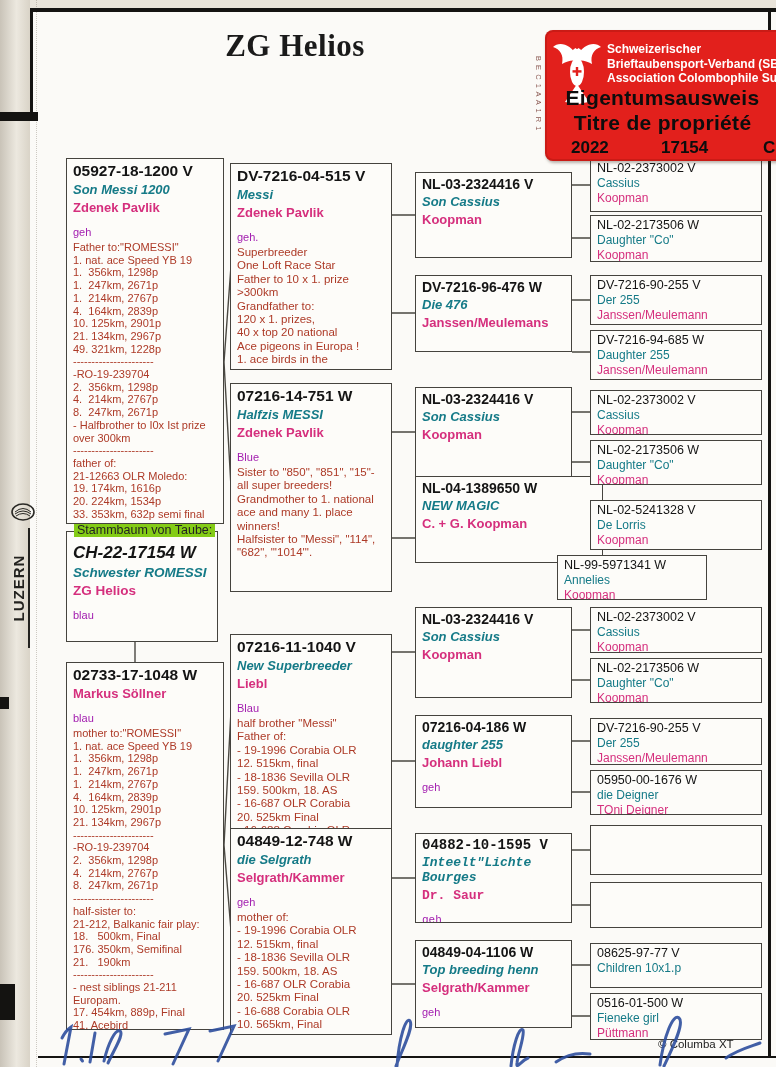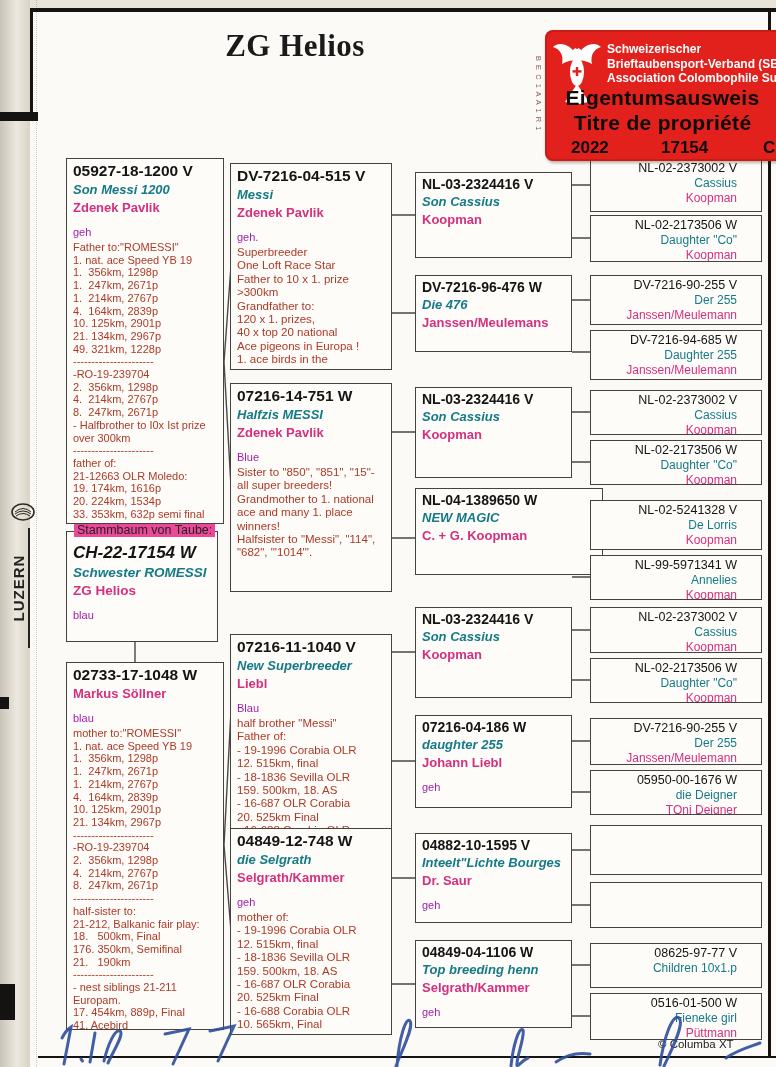--- a/index.html
+++ b/index.html
@@ -39,24 +39,24 @@
   .ring{font-weight:bold;font-size:15.5px;color:#141414;margin-bottom:2px;}
   .name{font-weight:bold;font-style:italic;font-size:13px;color:#157a87;margin-bottom:3px;}
   .owner{font-weight:bold;font-size:13px;color:#d52f7d;margin-bottom:3px;}
   .colorline{font-size:11px;color:#a21caf;margin-bottom:3px;margin-top:11px;}
   .detail{font-size:11px;line-height:12.7px;color:#ad3a27;white-space:pre-wrap;}
   .col2 .detail{font-size:11.5px;line-height:13.4px;}
   .col3 .ring{font-size:14px;}
   .col4 .ring{font-size:12.5px;font-weight:normal;margin-bottom:1px;}
   .col4 .name{font-size:12px;font-weight:normal;font-style:normal;margin-bottom:1px;}
   .col4 .owner{font-size:12px;font-weight:normal;margin-bottom:0;}
-  .col4{padding:2px 24px;border-width:1.4px;text-align:right;}
+  .col4{padding:2px 6px;border-width:1.4px;}
   
   .subject{left:66px;top:531px;width:152px;height:111px;overflow:visible;}
-  .subj-label{position:absolute;top:-9px;left:7px;background:#ec4899;padding:0 3px;
+  .subj-label{position:absolute;top:-9px;left:7px;background:#84cc16;padding:0 3px;
        font-size:12.5px;color:#222;text-align:right;}
   .subject .ring{font-size:17px;margin-top:8px;font-style:italic;}
   .subject .name{font-size:13.5px;}
   .subject .owner{font-size:13.5px;}
   svg.connect{position:absolute;left:0;top:0;z-index:1;pointer-events:none;}
   .copyright{position:absolute;left:658px;top:1038px;font-size:11.5px;color:#1c1c1c;z-index:2;}
   svg.hand{position:absolute;left:0;top:0;z-index:6;pointer-events:none;}
 </style>
 </head>
 <body>
@@ -260,37 +260,37 @@
     <div class="box col3" style="left: 415px; top: 275px; width: 157px; height: 77px;">
       <div class="ring">DV-7216-96-476 W</div>
       <div class="name">Die 476</div>
       <div class="owner">Janssen/Meulemans</div>
     </div>
     <div class="box col3" style="left: 415px; top: 387px; width: 157px; height: 91px;">
       <div class="ring">NL-03-2324416 V</div>
       <div class="name">Son Cassius</div>
       <div class="owner">Koopman</div>
     </div>
-    <div class="box col3" style="left: 415px; top: 488px; width: 188px; height: 87px;">
+    <div class="box col3" style="left: 415px; top: 476px; width: 188px; height: 87px;">
       <div class="ring">NL-04-1389650 W</div>
       <div class="name">NEW MAGIC</div>
       <div class="owner">C. + G. Koopman</div>
     </div>
     <div class="box col3" style="left: 415px; top: 607px; width: 157px; height: 91px;">
       <div class="ring">NL-03-2324416 V</div>
       <div class="name">Son Cassius</div>
       <div class="owner">Koopman</div>
     </div>
     <div class="box col3" style="left: 415px; top: 715px; width: 157px; height: 93px;">
       <div class="ring">07216-04-186 W</div>
       <div class="name">daughter 255</div>
       <div class="owner">Johann Liebl</div>
       <div class="colorline">geh</div>
     </div>
-    <div class="box col3" style="left: 415px; top: 833px; width: 157px; height: 90px;">
+    <div class="box col3" style="left: 415px; top: 833px; width: 157px; height: 90px; font-family: Liberation Mono, monospace;">
       <div class="ring">04882-10-1595 V</div>
       <div class="name">Inteelt"Lichte Bourges</div>
       <div class="owner">Dr. Saur</div>
       <div class="colorline">geh</div>
     </div>
     <div class="box col3" style="left: 415px; top: 940px; width: 157px; height: 88px;">
       <div class="ring">04849-04-1106 W</div>
       <div class="name">Top breeding henn</div>
       <div class="owner">Selgrath/Kammer</div>
       <div class="colorline">geh</div>
@@ -323,21 +323,21 @@
     <div class="box col4" style="left: 590px; top: 440px; width: 172px; height: 45px;">
       <div class="ring">NL-02-2173506 W</div>
       <div class="name">Daughter "Co"</div>
       <div class="owner">Koopman</div>
     </div>
     <div class="box col4" style="left: 590px; top: 500px; width: 172px; height: 50px;">
       <div class="ring">NL-02-5241328 V</div>
       <div class="name">De Lorris</div>
       <div class="owner">Koopman</div>
     </div>
-    <div class="box col4" style="left: 590px; top: 555px; width: 172px; height: 45px;">
+    <div class="box col4" style="left: 557px; top: 555px; width: 150px; height: 45px;">
       <div class="ring">NL-99-5971341 W</div>
       <div class="name">Annelies</div>
       <div class="owner">Koopman</div>
     </div>
     <div class="box col4" style="left: 590px; top: 607px; width: 172px; height: 46px;">
       <div class="ring">NL-02-2373002 V</div>
       <div class="name">Cassius</div>
       <div class="owner">Koopman</div>
     </div>
     <div class="box col4" style="left: 590px; top: 658px; width: 172px; height: 45px;">

